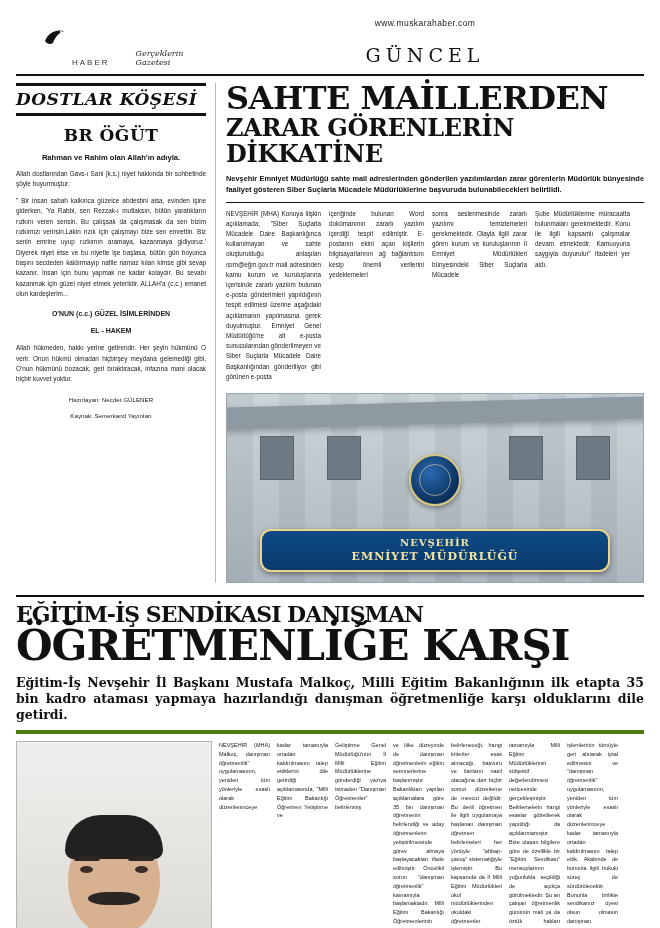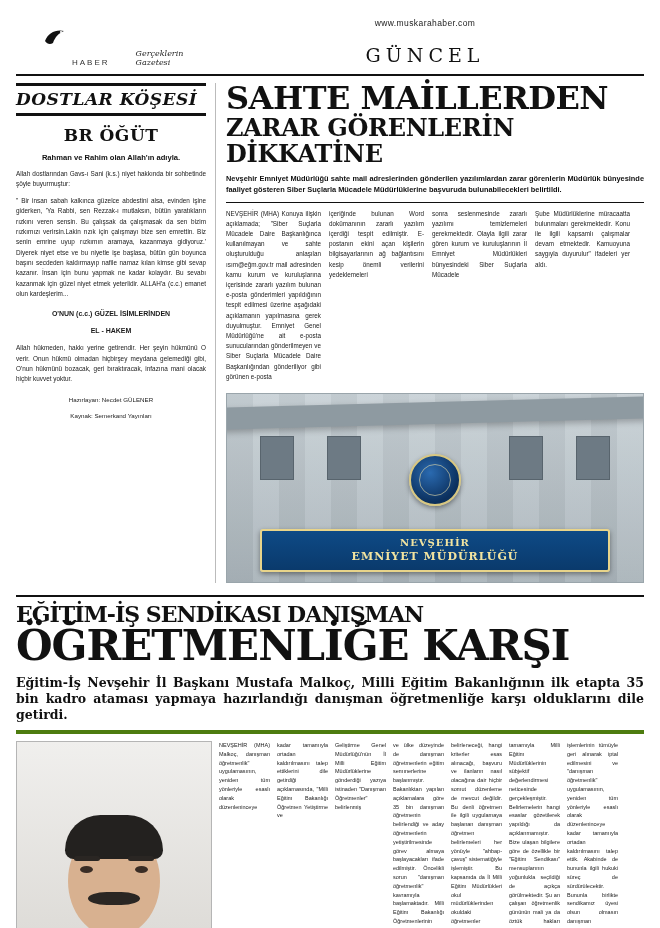--- a/index.html
+++ b/index.html
@@ -224,21 +224,21 @@
     transform: skewY(-1.5deg);
     box-shadow: 0 3px 6px rgba(0,0,0,0.25);
   }
   .ph-win {
     position: absolute; background: #6d7a84; border: 1px solid #58646d;
   }
   .ph-sign {
     position: absolute; left: 8%; right: 8%; bottom: 10px;
     background: linear-gradient(#0e4a86, #0a3a6c);
     border: 2px solid #e8d48a;
-    border-radius: 3px;
+    border-radius: 11px;
     color: #f2e4a0;
     text-align: center;
     font-family: "DejaVu Serif", serif;
     font-weight: bold;
     letter-spacing: 1px;
     padding: 6px 2px 7px 2px;
     box-shadow: 0 2px 5px rgba(0,0,0,0.4);
   }
   .ph-sign .l1 { font-size: 10px; }
   .ph-sign .l2 { font-size: 11px; margin-top: 2px; }

